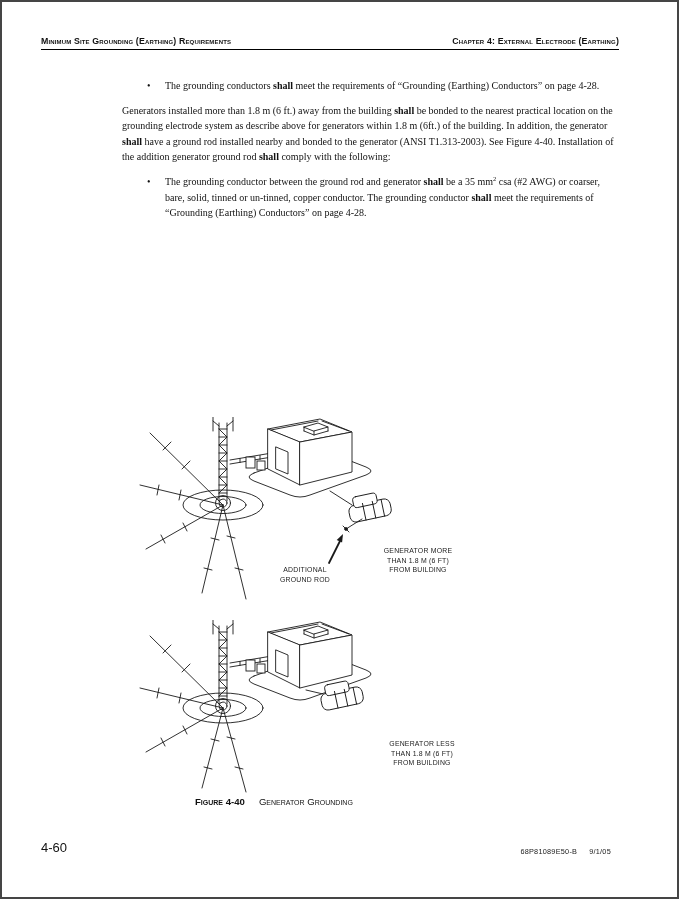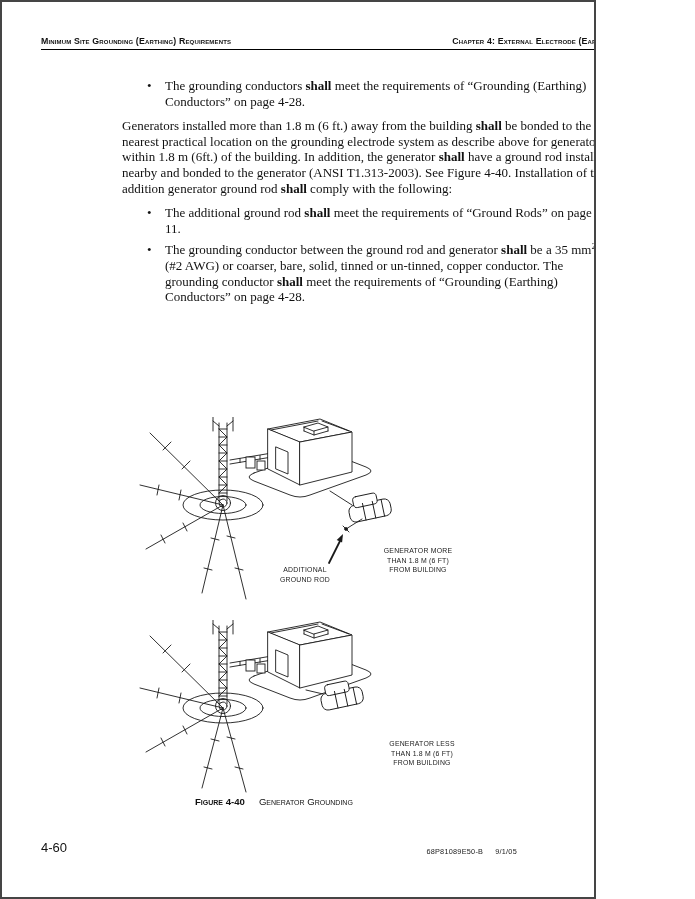--- a/index.html
+++ b/index.html
@@ -1,53 +1,52 @@
 <!DOCTYPE html>
 <html><head>
 <meta charset="utf-8">
 <style>
   html,body{margin:0;padding:0;}
   body{width:695px;height:899px;background:#ffffff;font-family:"Liberation Serif",serif;color:#111;}
-  .page{position:relative;width:596px;height:899px;background:#fff;border:2px solid #454545;box-sizing:border-box;overflow:hidden;}
+  .page{position:relative;width:679px;height:899px;background:#fff;border:2px solid #454545;box-sizing:border-box;overflow:hidden;}
   .header{position:absolute;top:34px;left:39px;width:578px;display:flex;justify-content:space-between;align-items:flex-end;
           border-bottom:1.2px solid #000;padding-bottom:3px;font-family:"Liberation Sans",sans-serif;font-weight:bold;
           font-size:8.8px;font-variant:small-caps;letter-spacing:.15px;}
-  .content{position:absolute;top:76px;left:120px;width:494px;font-size:13px;line-height:15.6px;}
+  .content{position:absolute;top:76px;left:120px;width:494px;font-size:10px;line-height:15.6px;}
   ul.bullets{list-style:none;margin:0;padding:0;}
   ul.bullets li{position:relative;margin:0 0 6px 23px;padding-left:20px;}
   ul.bullets li::before{content:"\2022";position:absolute;left:2px;top:0;}
   .para{margin:9px 0 9px 0;}
   sup{font-size:.65em;line-height:0;}
   .figure{position:absolute;left:128px;top:415px;width:540px;height:384px;}
   .diag{position:absolute;left:0;}
   .diag-label{position:absolute;font-family:"Liberation Sans",sans-serif;font-size:6.9px;line-height:9.5px;
               text-align:center;white-space:pre-line;color:#222;letter-spacing:.2px;}
   .caption{position:absolute;left:145px;top:794px;font-family:"Liberation Sans",sans-serif;font-variant:small-caps;font-size:9.6px;padding-left:48px;}
   .caption .cap-label{font-weight:bold;margin-right:14px;}
   .footer-page{position:absolute;left:39px;top:838px;font-family:"Liberation Sans",sans-serif;font-weight:normal;font-size:13px;}
-  .footer-right{position:absolute;right:77px;top:845px;font-family:"Liberation Sans",sans-serif;font-size:7.3px;letter-spacing:.25px;color:#222;}
+  .footer-right{position:absolute;right:66px;top:845px;font-family:"Liberation Sans",sans-serif;font-size:7.3px;letter-spacing:.25px;color:#222;}
   .footer-right span + span{margin-left:12px;}
 </style>
 </head>
 <body>
 
 <div class="page">
 
   <div class="header">
     <span>Minimum Site Grounding (Earthing) Requirements</span>
     <span>Chapter 4: External Electrode (Earthing)</span>
   </div>
 
   <div class="content">
     <ul class="bullets">
       <li><span>The grounding conductors </span><b>shall</b><span> meet the requirements of “Grounding (Earthing) Conductors” on page 4-28.</span></li>
     </ul>
     <p class="para"><span>Generators installed more than 1.8 m (6 ft.) away from the building </span><b>shall</b><span> be bonded to the nearest practical location on the grounding electrode system as describe above for generators within 1.8 m (6ft.) of the building. In addition, the generator </span><b>shall</b><span> have a ground rod installed nearby and bonded to the generator (ANSI T1.313-2003). See Figure 4-40. Installation of the addition generator ground rod </span><b>shall</b><span> comply with the following:</span></p>
     <ul class="bullets">
-      <li><span>The additional ground rod </span><b>shall</b><span> meet the requirements of “Ground Rods” on page 4-11.</span></li>
       <li><span>The grounding conductor between the ground rod and generator </span><b>shall</b><span> be a 35 mm</span><sup>2</sup><span> csa (#2 AWG) or coarser, bare, solid, tinned or un-tinned, copper conductor. The grounding conductor </span><b>shall</b><span> meet the requirements of “Grounding (Earthing) Conductors” on page 4-28.</span></li>
     </ul>
   </div>
 
   <div class="figure">
 
     <svg class="diag" style="top:0" width="500" height="198" viewBox="0 0 500 198">
       <g stroke="#1a1a1a" fill="none" stroke-width="0.9" stroke-linecap="round">
         <g>
           <line x1="93" y1="88" x2="20" y2="16"></line>

